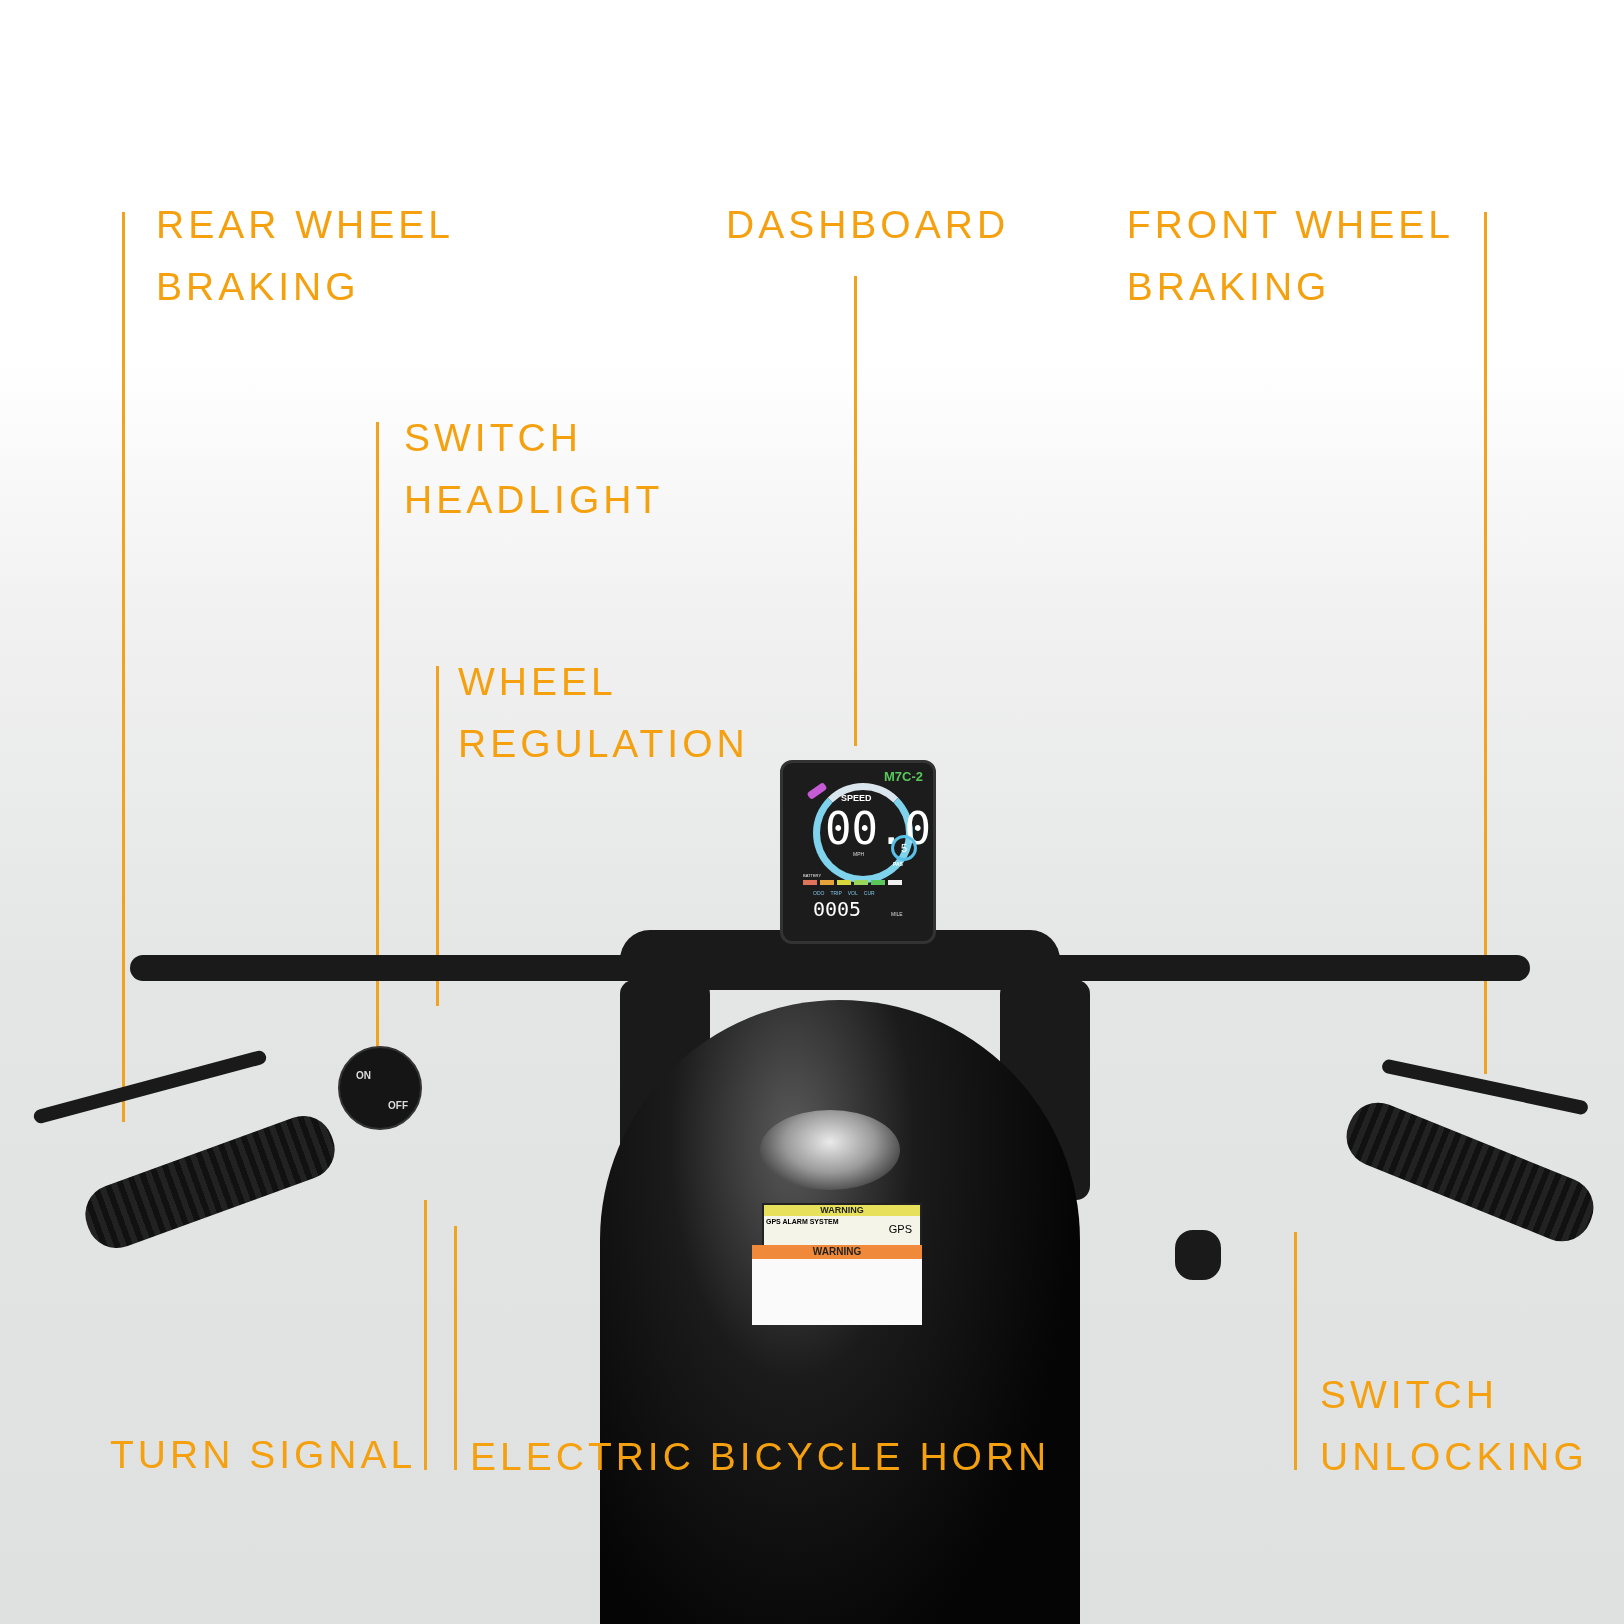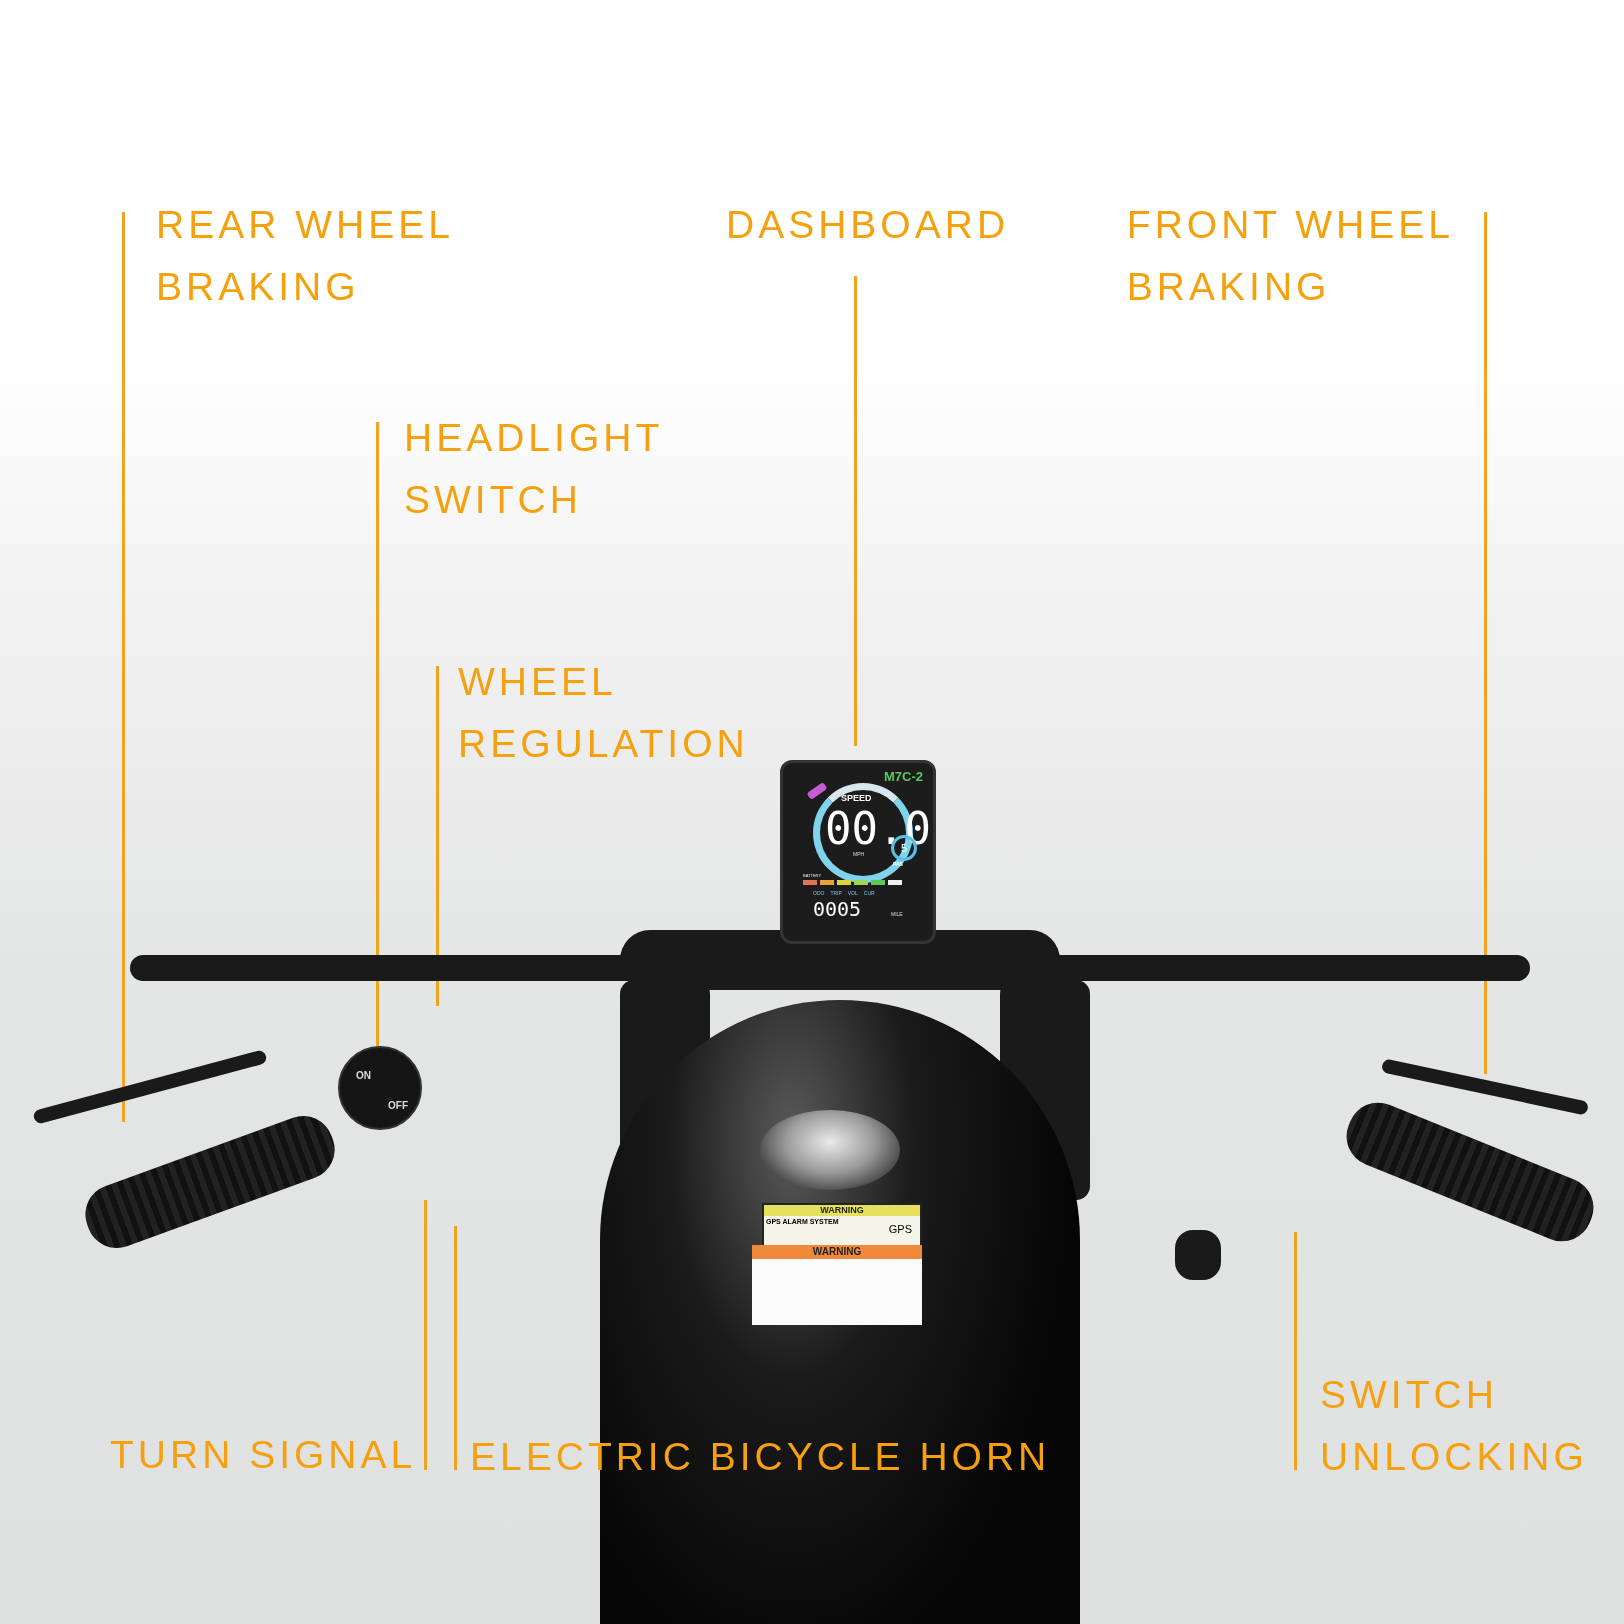--- a/index.html
+++ b/index.html
@@ -113,22 +113,22 @@
   <div>BRAKING</div>
 </div>
 <div class="label" style="left:726px;top:194px;">
   <div>DASHBOARD</div>
 </div>
 <div class="label right" style="right:170px;top:194px;">
   <div>FRONT WHEEL</div>
   <div>BRAKING</div>
 </div>
 <div class="label" style="left:404px;top:407px;">
+  <div>SWITCH</div>
   <div>HEADLIGHT</div>
-  <div>SWITCH</div>
 </div>
 <div class="label" style="left:458px;top:651px;">
   <div>WHEEL</div>
   <div>REGULATION</div>
 </div>
 <div class="label" style="left:110px;top:1424px;">
   <div>TURN SIGNAL</div>
 </div>
 <div class="label" style="left:470px;top:1426px;">
   <div>ELECTRIC BICYCLE HORN</div>

